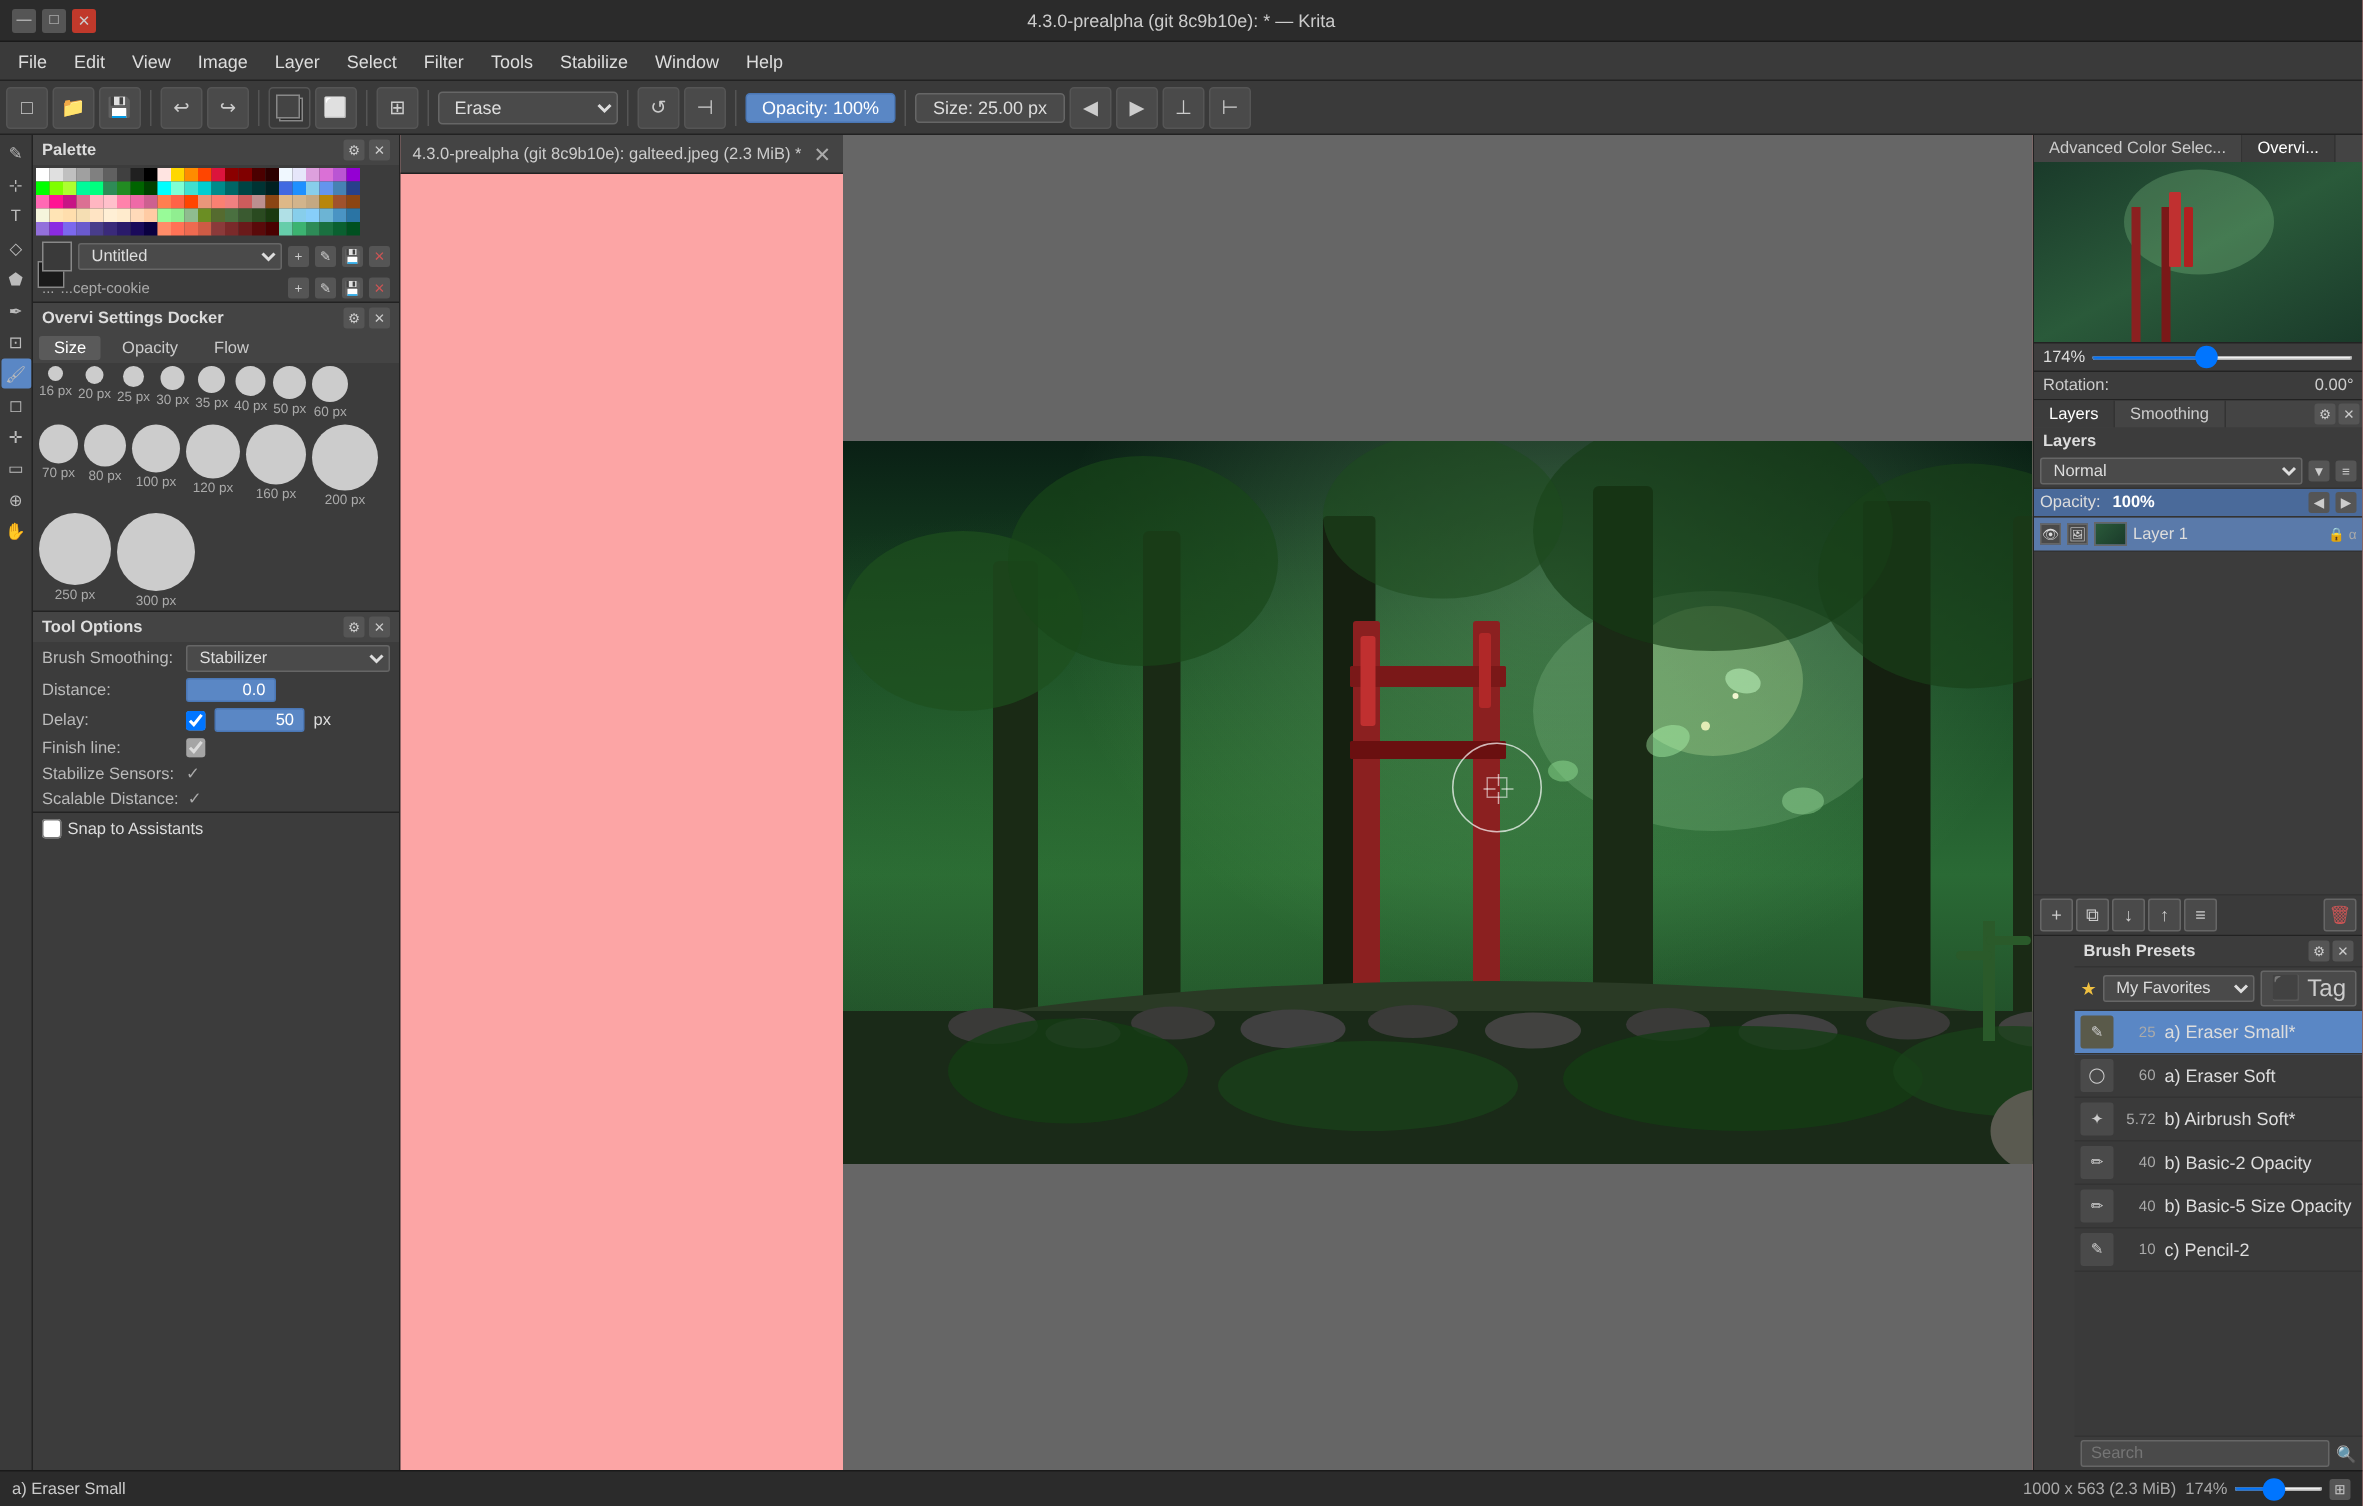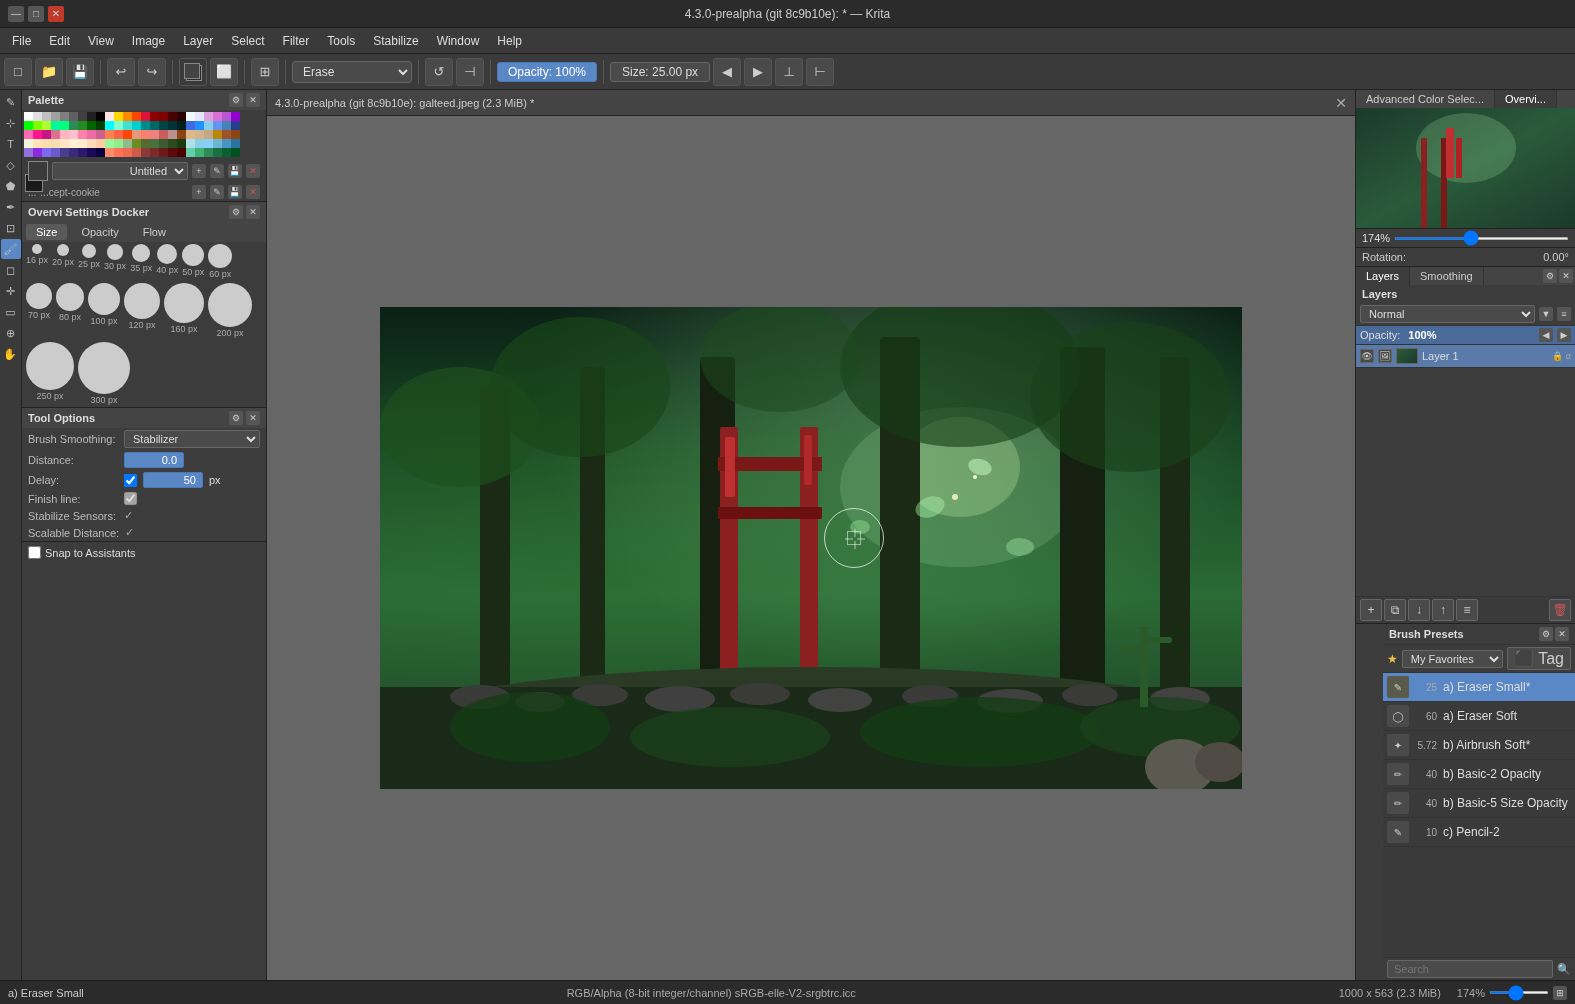--- a/index.html
+++ b/index.html
@@ -239,21 +239,20 @@
       background: #3c3c3c;
     }
     #palette-name-select {
       flex: 1;
       background: #4a4a4a;
       border: 1px solid #666;
       color: #ddd;
       padding: 1px 4px;
       font-size: 11px;
       border-radius: 2px;
-      text-align: right;
     }
 
     
     #quick-settings {
       border-bottom: 1px solid #222;
     }
     #qs-tabs {
       display: flex;
       background: #444;
       padding: 2px 4px;
@@ -343,21 +342,21 @@
       display: flex;
       align-items: center;
       gap: 4px;
       font-size: 11px;
     }
 
     
     #canvas-area {
       flex: 1;
       display: flex;
-      flex-direction: column;
+      flex-direction: row;
       background: #fca5a5;
       position: relative;
     }
     #canvas-tab {
       background: #444;
       height: 26px;
       display: flex;
       align-items: center;
       padding: 0 8px;
       border-bottom: 1px solid #222;
@@ -423,21 +422,21 @@
     
     #statusbar {
       background: #2b2b2b;
       height: 24px;
       display: flex;
       align-items: center;
       padding: 0 8px;
       border-top: 1px solid #1a1a1a;
       font-size: 11px;
       color: #aaa;
-      gap: 16px;
+      gap: 6px;
     }
     #statusbar-brush {
       color: #ccc;
     }
     #statusbar-color {
       flex: 1;
       text-align: center;
     }
     #statusbar-dimensions { margin-left: auto; }
     #statusbar-zoom {
@@ -1326,20 +1325,19 @@
         <span style="font-size:11px;color:#aaa;">🔍</span>
       </div>
     </div>
 
   </div>
 
 </div>
 
 <div id="statusbar">
   <span id="statusbar-brush">a) Eraser Small</span>
-  <span id="statusbar-color">RGB/Alpha (8-bit integer/channel)  sRGB-elle-V2-srgbtrc.icc</span>
   <span id="statusbar-dimensions">1000 x 563 (2.3 MiB)</span>
   <div id="statusbar-zoom">
     <span>174%</span>
     <input type="range" min="1" max="400" value="174" style="width: 60px; height: 3px;">
     <button class="docker-hbtn">⊞</button>
   </div>
 </div>
 
 </body></html>

